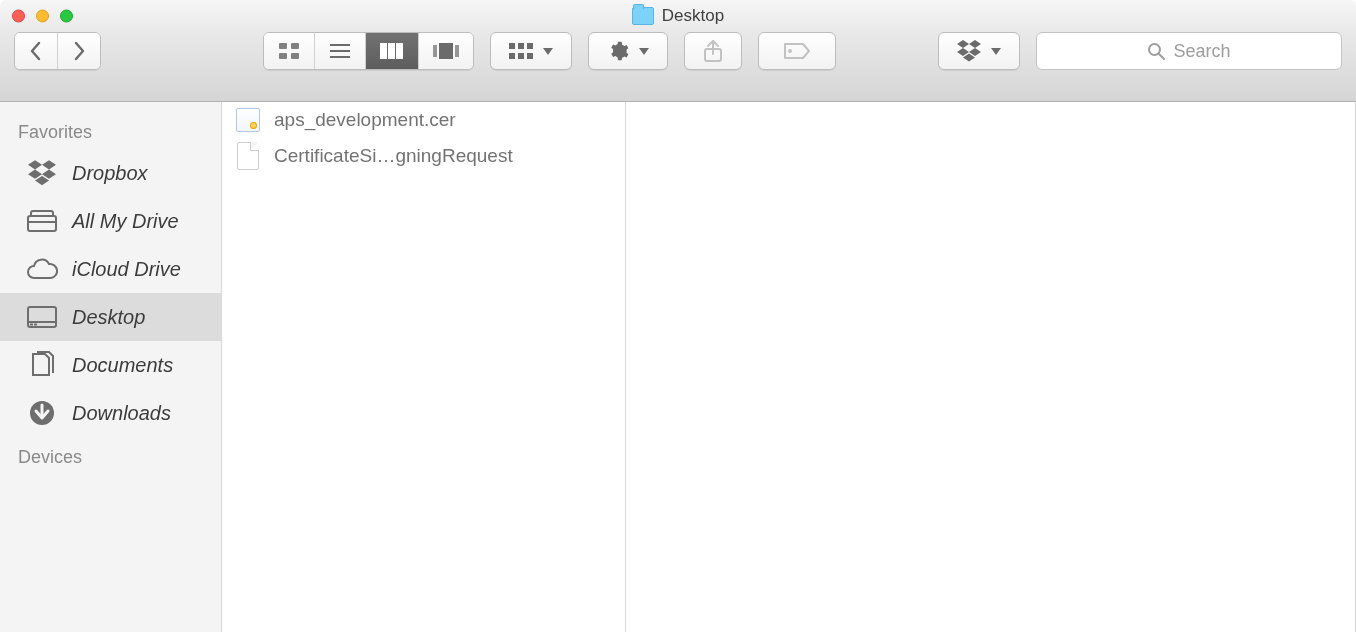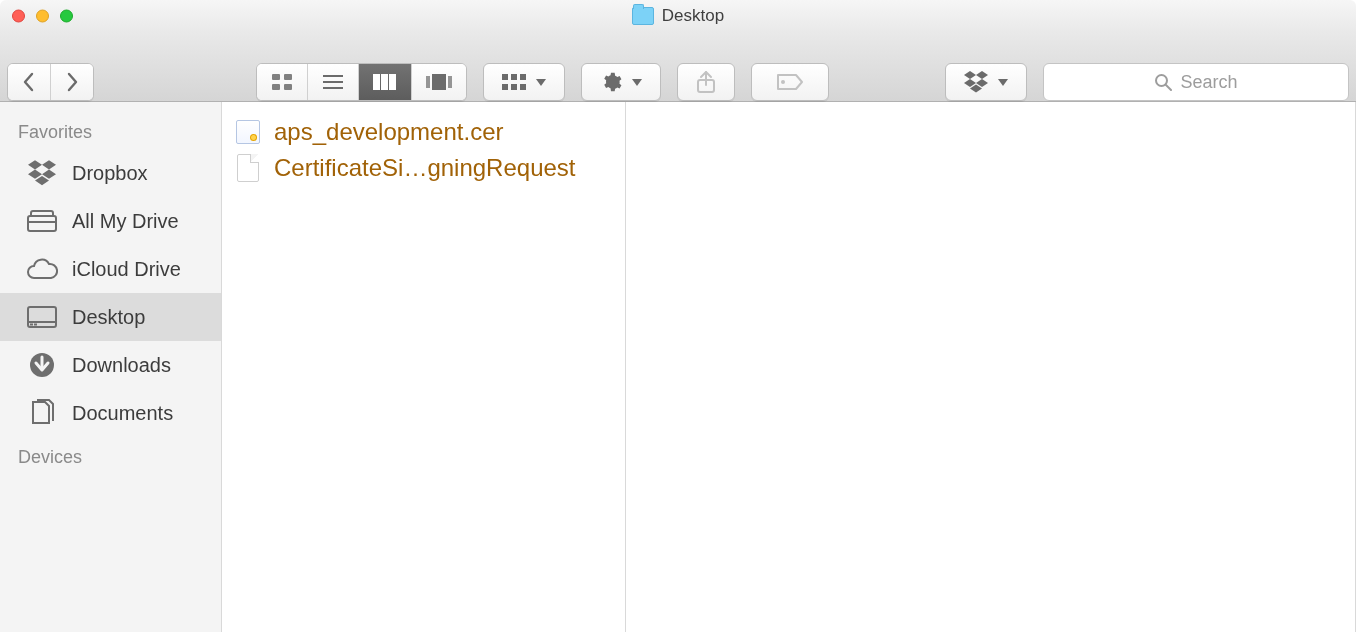--- a/index.html
+++ b/index.html
@@ -66,22 +66,22 @@
     border-bottom: none;
     border-radius: 2px 2px 0 0;
   }
 
   
   .toolbar {
     height: 70px;
     background: linear-gradient(#e9e9e9, #d5d5d5);
     border-bottom: 1px solid #b1b1b1;
     display: flex;
-    align-items: flex-end;
-    padding: 0 7px;
+    align-items: flex-start;
+    padding: 0 14px;
     gap: 16px;
   }
 
   .seg {
     display: flex;
     background: #fff;
     border: 1px solid #bdbdbd;
     border-radius: 6px;
     height: 38px;
     box-shadow: 0 1px 0 rgba(0,0,0,.07);
@@ -161,38 +161,39 @@
     color: #8a8a8a;
     font-size: 18px;
     padding: 10px 18px 6px;
   }
   .side-item {
     display: flex;
     align-items: center;
     gap: 14px;
     padding: 10px 18px 10px 26px;
     color: #3c3c3c;
+    font-style: italic;
   }
   .side-item.selected {
     background: #dcdcdc;
   }
   .side-item .icon {
     width: 32px; height: 28px;
     display: flex;
     align-items: center;
     justify-content: center;
     color: #6e6e6e;
   }
 
   
   .column-pane {
     border-right: 1px solid #d9d9d9;
-    padding: 12px 0;
-    font-size: 24px;
-    color: #a16207;
+    padding: 0 0;
+    font-size: 19px;
+    color: #737373;
   }
   .column-pane.first { width: 404px; }
   .file-row {
     display: flex;
     align-items: center;
     gap: 12px;
     padding: 4px 12px;
   }
   .file-icon {
     width: 28px; height: 28px;
@@ -398,37 +399,37 @@
             <line x1="1" y1="16" x2="29" y2="16" stroke="currentColor" stroke-width="2"></line>
             <rect x="3" y="17.5" width="3" height="2" fill="currentColor"></rect>
             <rect x="7" y="17.5" width="3" height="2" fill="currentColor"></rect>
           </svg>
       </span>
       <span>Desktop</span>
     </div>
 
     <div class="side-item">
       <span class="icon">
+        <svg width="26" height="28" viewBox="0 0 26 28">
+            <path d="M4 3 h12 l4 4 v17 H4z" fill="none" stroke="currentColor" stroke-width="2"></path>
+            <path d="M8 1 h12 l4 4 v17" fill="none" stroke="currentColor" stroke-width="2"></path>
+          </svg>
+      </span>
+      <span>Documents</span>
+    </div>
+
+    <div class="side-item">
+      <span class="icon">
         <svg width="26" height="26" viewBox="0 0 26 26">
             <circle cx="13" cy="13" r="12" fill="currentColor"></circle>
             <polyline points="7,11 13,18 19,11" fill="none" stroke="#f4f4f4" stroke-width="3" stroke-linecap="round" stroke-linejoin="round"></polyline>
             <line x1="13" y1="5" x2="13" y2="17" stroke="#f4f4f4" stroke-width="3" stroke-linecap="round"></line>
           </svg>
       </span>
       <span>Downloads</span>
-    </div>
-
-    <div class="side-item">
-      <span class="icon">
-        <svg width="26" height="28" viewBox="0 0 26 28">
-            <path d="M4 3 h12 l4 4 v17 H4z" fill="none" stroke="currentColor" stroke-width="2"></path>
-            <path d="M8 1 h12 l4 4 v17" fill="none" stroke="currentColor" stroke-width="2"></path>
-          </svg>
-      </span>
-      <span>Documents</span>
     </div>
 
     <div class="side-section-title">Devices</div>
 
   </div>
 
   <div class="column-pane first">
     <div class="file-row">
       <span class="file-icon">
           <span class="cert-icon"></span>

